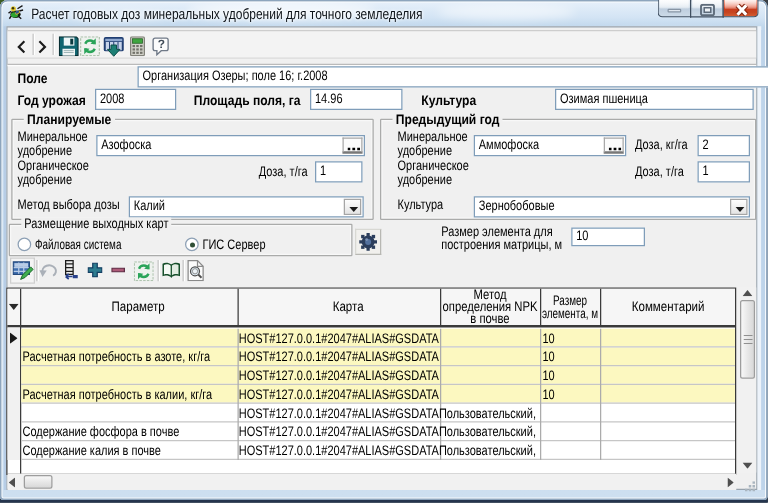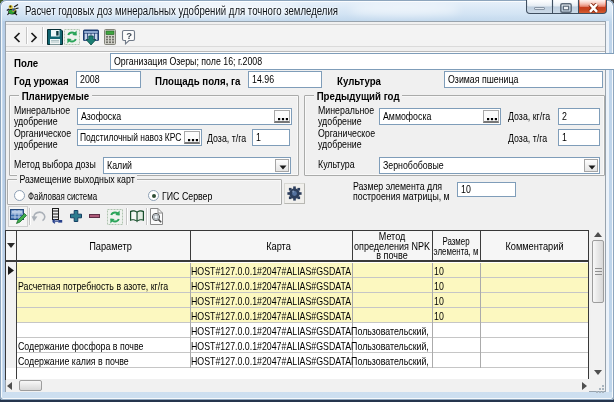--- a/index.html
+++ b/index.html
@@ -184,30 +184,20 @@
       <i>Азофоска</i>
       <span class="dots">
         <svg width="10" height="3" viewBox="0 0 10 3">
           <rect x="0" y="0" width="2.2" height="2.2" fill="#000"></rect>
           <rect x="3.9" y="0" width="2.2" height="2.2" fill="#000"></rect>
           <rect x="7.8" y="0" width="2.2" height="2.2" fill="#000"></rect>
         </svg>
       </span>
     </div>
   <div class="lbl" style="left:14px;top:128px;">Органическое<br>удобрение</div>
-  <div class="inp" style="left:77px;top:129px;width:125px;height:17px;">
-      <i style="left:2px;transform:scaleX(0.77);">Подстилочный навоз КРС</i>
-      <span class="dots">
-        <svg width="10" height="3" viewBox="0 0 10 3">
-          <rect x="0" y="0" width="2.2" height="2.2" fill="#000"></rect>
-          <rect x="3.9" y="0" width="2.2" height="2.2" fill="#000"></rect>
-          <rect x="7.8" y="0" width="2.2" height="2.2" fill="#000"></rect>
-        </svg>
-      </span>
-    </div>
   <div class="lbl" style="left:207px;top:133px;">Доза, т/га</div>
   <div class="inp" style="left:252px;top:129px;width:38px;height:17px;">
       <i>1</i>
     </div>
   <div class="lbl" style="left:14px;top:159px;">Метод выбора дозы</div>
   <div class="inp" style="left:103px;top:157px;width:188px;height:17px;">
       <i>Калий</i>
       <span class="dd">
         <svg width="8" height="5" viewBox="0 0 8 5">
           <path d="M0.5 0.5 H7.5 L4 4.5 Z" fill="#1a1a1a"></path>
@@ -355,20 +345,21 @@
   <div class="dvline" style="left:352px;top:263px;height:105px;"></div>
   <div class="dvline" style="left:432px;top:263px;height:105px;"></div>
   <div class="dvline" style="left:480px;top:263px;height:105px;"></div>
   <div class="ct" style="left:191px;top:265px;width:250px;"><span>HOST#127.0.0.1#2047#ALIAS#GSDATA</span></div>
   <div class="ct" style="left:434px;top:265px;width:40px;"><span>10</span></div>
   <div class="ct" style="left:18px;top:280px;width:172px;"><span>Расчетная потребность в азоте, кг/га</span></div>
   <div class="ct" style="left:191px;top:280px;width:250px;"><span>HOST#127.0.0.1#2047#ALIAS#GSDATA</span></div>
   <div class="ct" style="left:434px;top:280px;width:40px;"><span>10</span></div>
   <div class="ct" style="left:191px;top:295px;width:250px;"><span>HOST#127.0.0.1#2047#ALIAS#GSDATA</span></div>
   <div class="ct" style="left:434px;top:295px;width:40px;"><span>10</span></div>
+  <div class="ct" style="left:18px;top:310px;width:172px;"><span>Расчетная потребность в калии, кг/га</span></div>
   <div class="ct" style="left:191px;top:310px;width:250px;"><span>HOST#127.0.0.1#2047#ALIAS#GSDATA</span></div>
   <div class="ct" style="left:434px;top:310px;width:40px;"><span>10</span></div>
   <div class="ct" style="left:191px;top:325px;width:250px;"><span>HOST#127.0.0.1#2047#ALIAS#GSDATAПользовательский,</span></div>
   <div class="ct" style="left:18px;top:340px;width:192px;"><span>Содержание фосфора в почве</span></div>
   <div class="ct" style="left:191px;top:340px;width:250px;"><span>HOST#127.0.0.1#2047#ALIAS#GSDATAПользовательский,</span></div>
   <div class="ct" style="left:18px;top:355px;width:172px;"><span>Содержание калия в почве</span></div>
   <div class="ct" style="left:191px;top:355px;width:250px;"><span>HOST#127.0.0.1#2047#ALIAS#GSDATAПользовательский,</span></div>
   <svg class="abs" style="left:8px;top:266px" width="6" height="9" viewBox="0 0 6 9">
       <path d="M0 0 L6 4.5 L0 9 Z" fill="#1a1a1a"></path>
     </svg>

